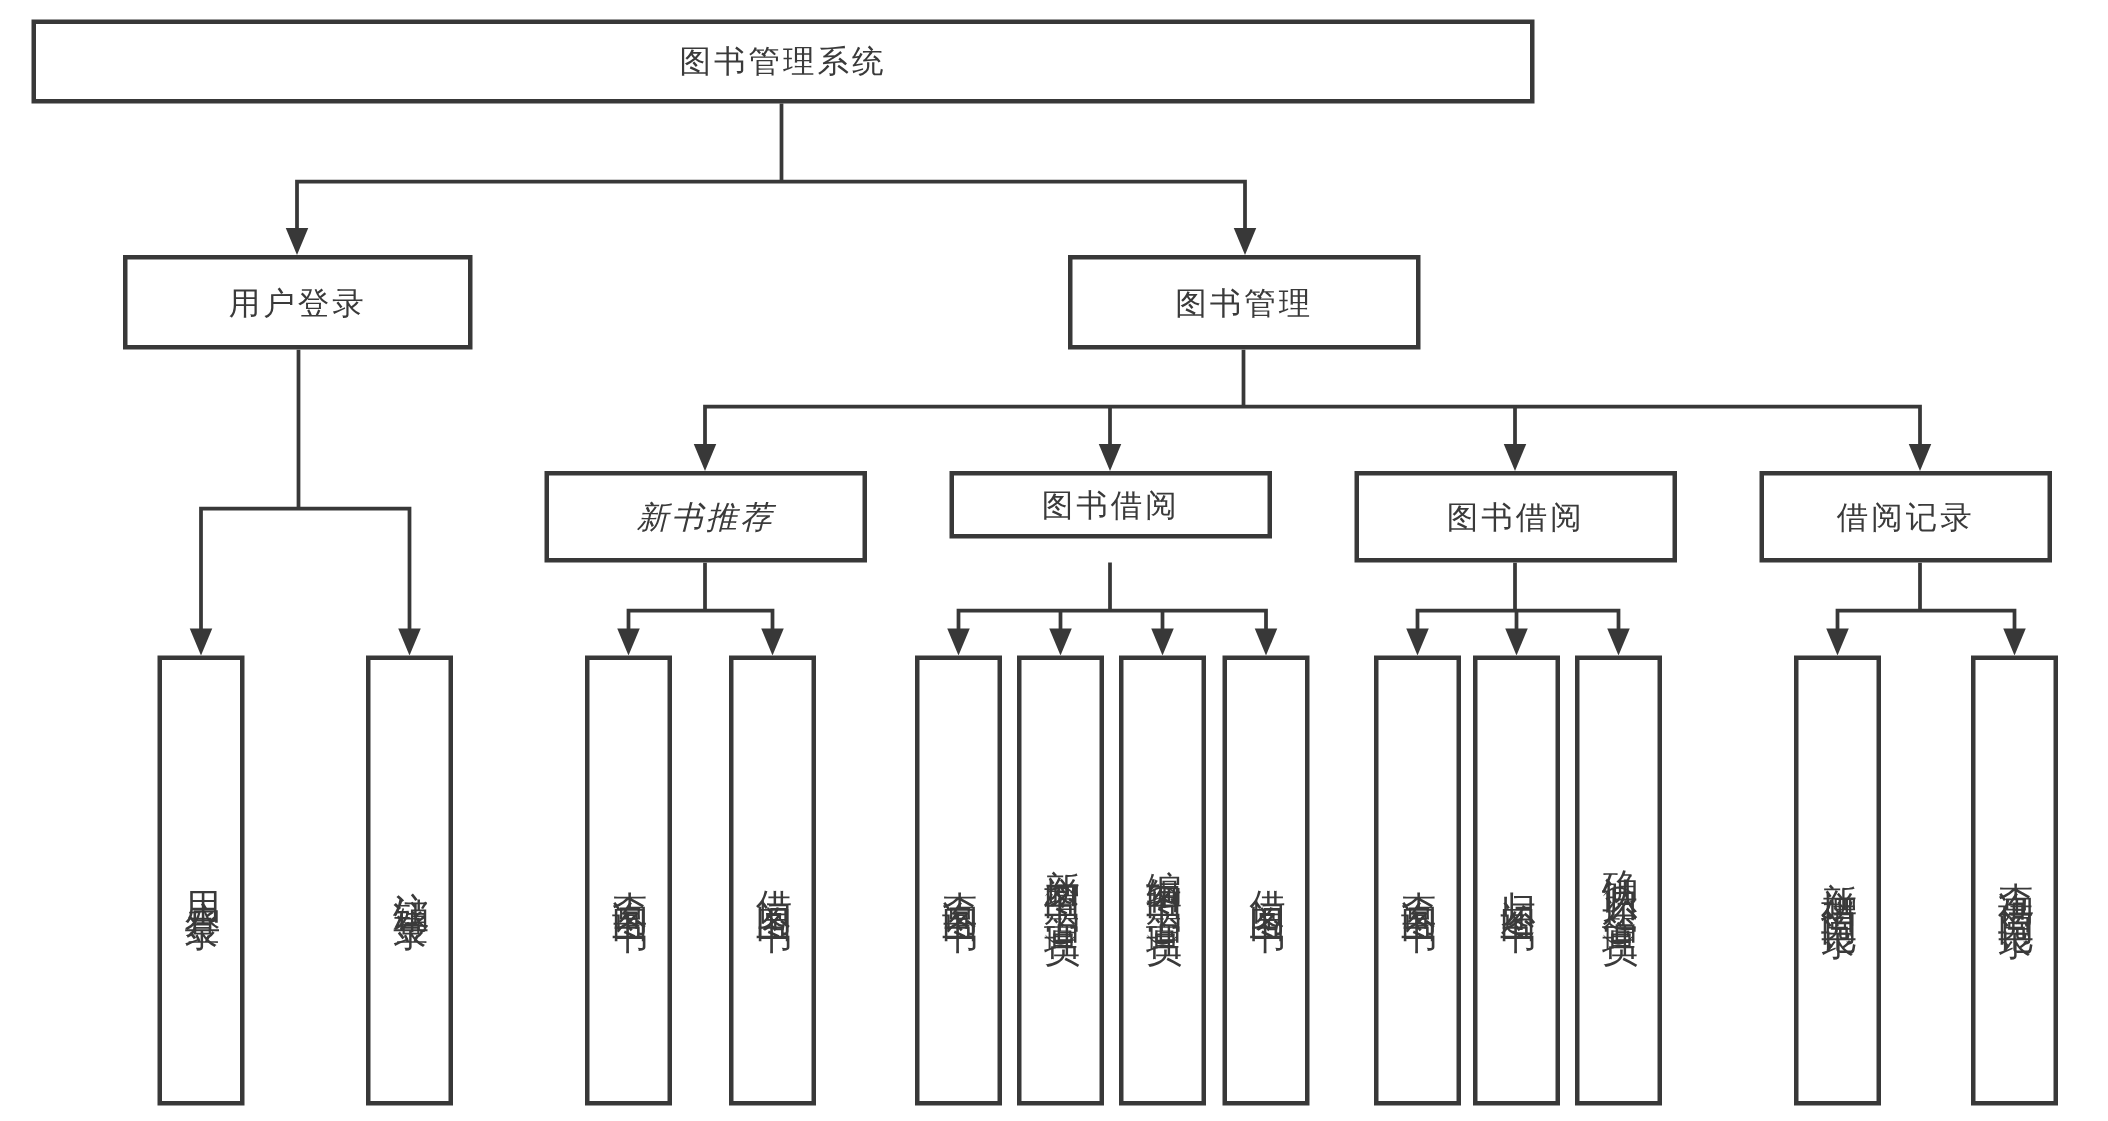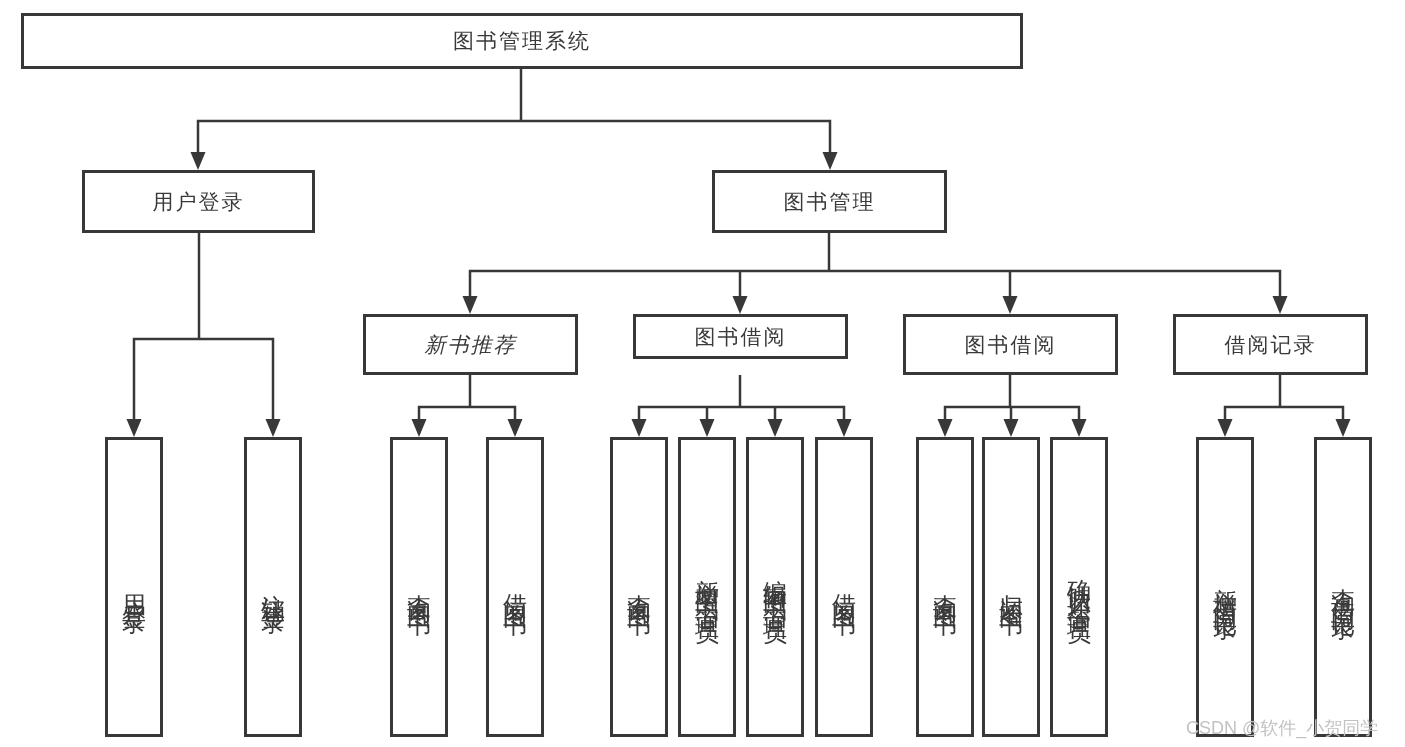--- a/index.html
+++ b/index.html
@@ -149,15 +149,14 @@
     <span class="label">确认归还（管理员）</span>
   </div>
 
   <div class="node vnode" style="left:1196px;top:437px;width:58px;height:300px;">
     <span class="label">新增借阅记录</span>
   </div>
   <div class="node vnode" style="left:1314px;top:437px;width:58px;height:300px;">
     <span class="label">查询借阅记录</span>
   </div>
 
-  <div class="watermark">CSDN @软件_小贺同学</div>
 
 </div>
 
 </body></html>

